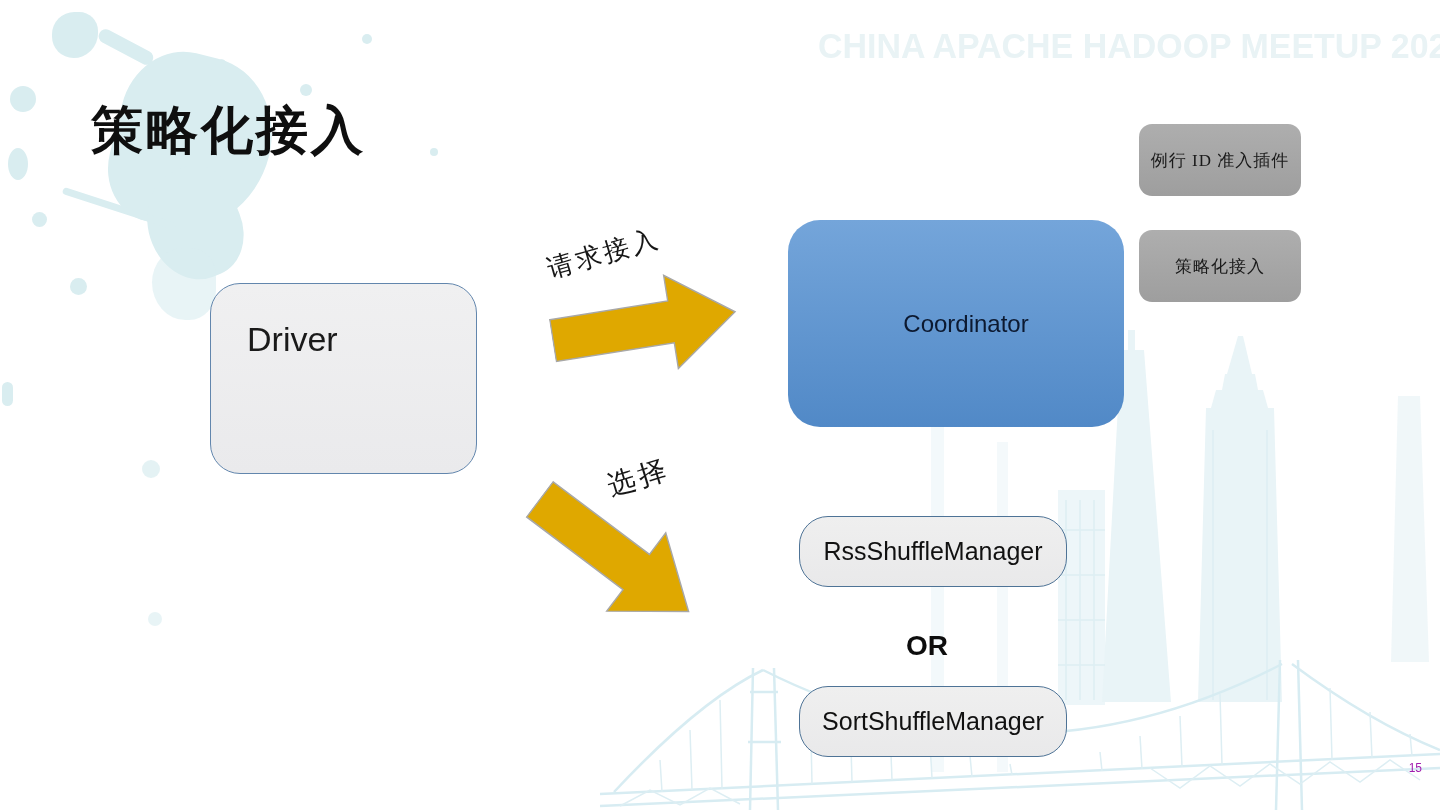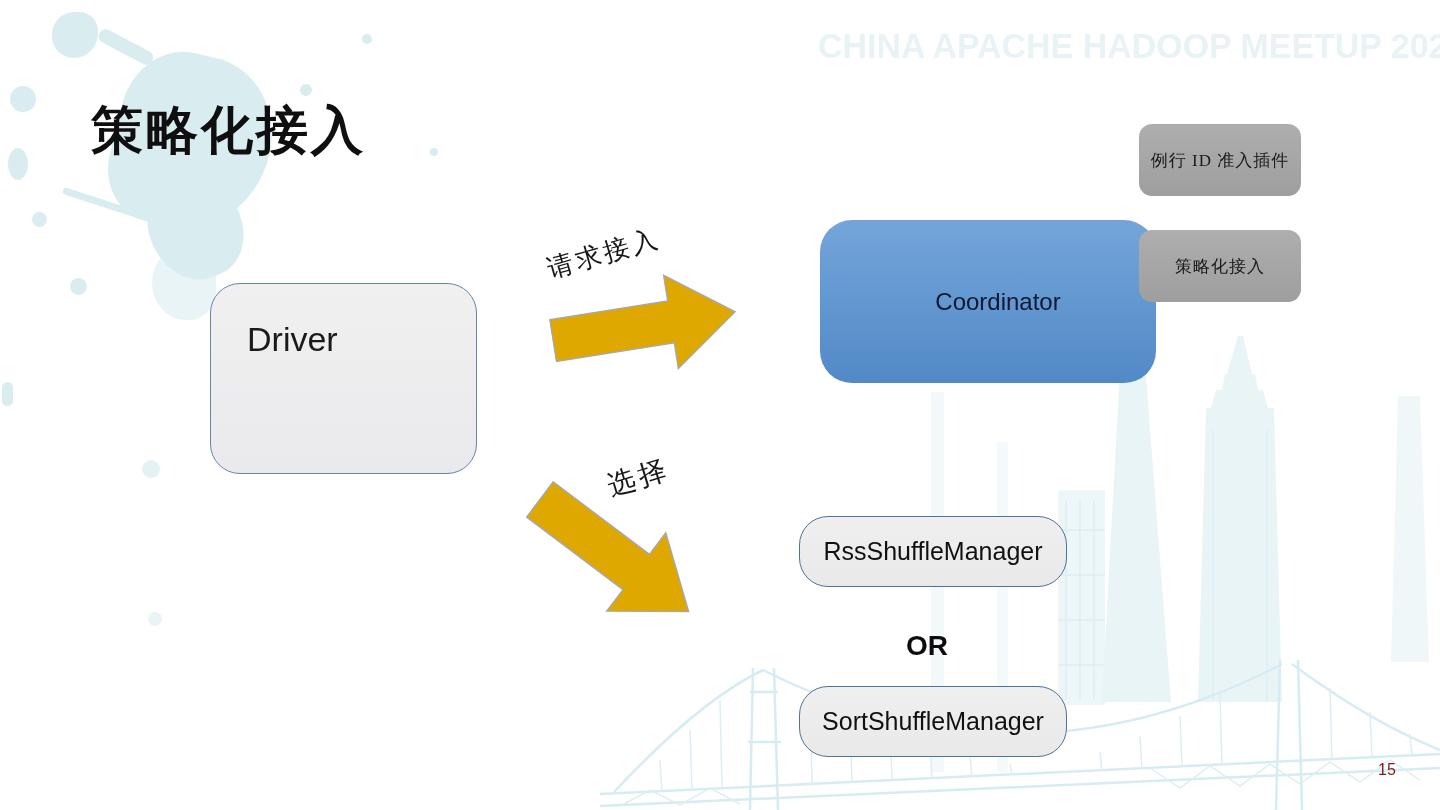--- a/index.html
+++ b/index.html
@@ -24,21 +24,21 @@
   .box{position:absolute;box-sizing:border-box;}
   .driver-box{
     left:210px;top:283px;width:267px;height:191px;border-radius:30px;
     background:linear-gradient(180deg,#f0f0f1,#eaeaec);
     border:1.5px solid #6286ad;
   }
   .driver-box .lbl{
     position:absolute;left:36px;top:36px;font-size:34px;color:#1a1a1a;
   }
   .coordinator-box{
-    left:820px;top:220px;width:336px;height:163px;border-radius:32px;
+    left:788px;top:220px;width:336px;height:207px;border-radius:32px;
     background:linear-gradient(180deg,#74a5da,#5189c7);
     display:flex;align-items:center;justify-content:center;padding-left:20px;
   }
   .coordinator-box .lbl{font-size:24px;color:#0c1930;}
   .plugin-box{
     width:162px;height:72px;border-radius:13px;
     background:linear-gradient(180deg,#aeaeae,#9e9e9e);
     display:flex;align-items:center;justify-content:center;
   }
   .plugin-box .lbl{
@@ -64,22 +64,22 @@
   .arrow-request{left:551px;top:276px;width:188px;height:100px;transform:rotate(-9deg);}
   .arrow-select{left:520px;top:504px;width:190px;height:104px;transform:rotate(37deg);}
   .arrow-label{
     position:absolute;white-space:nowrap;color:#161616;
     font-family:"DejaVu Serif", serif;
   }
   .arrow-label-request{left:548px;top:252px;font-size:26px;letter-spacing:3px;transform:rotate(-16deg);transform-origin:left center;}
   .arrow-label-select{left:608px;top:468px;font-size:28px;letter-spacing:4px;transform:rotate(-17deg);transform-origin:left center;}
   
   .page-number{
-    position:absolute;left:1378px;top:761px;width:44px;text-align:left;
-    font-size:16px;color:#7f1d1d;
+    position:absolute;left:1378px;top:761px;width:44px;text-align:right;
+    font-size:12px;color:#a21caf;
   }
 </style>
 </head>
 <body>
 
 <div class="slide">
 
   <div class="decor" style="left:0;top:0;width:600px;height:700px;">
     <div class="blob" style="left:115px;top:55px;width:155px;height:175px;border-radius:45% 55% 62% 38%;transform:rotate(14deg);"></div>
     <div class="blob" style="left:148px;top:168px;width:92px;height:112px;border-radius:60% 40% 50% 55%;transform:rotate(-22deg);"></div>

